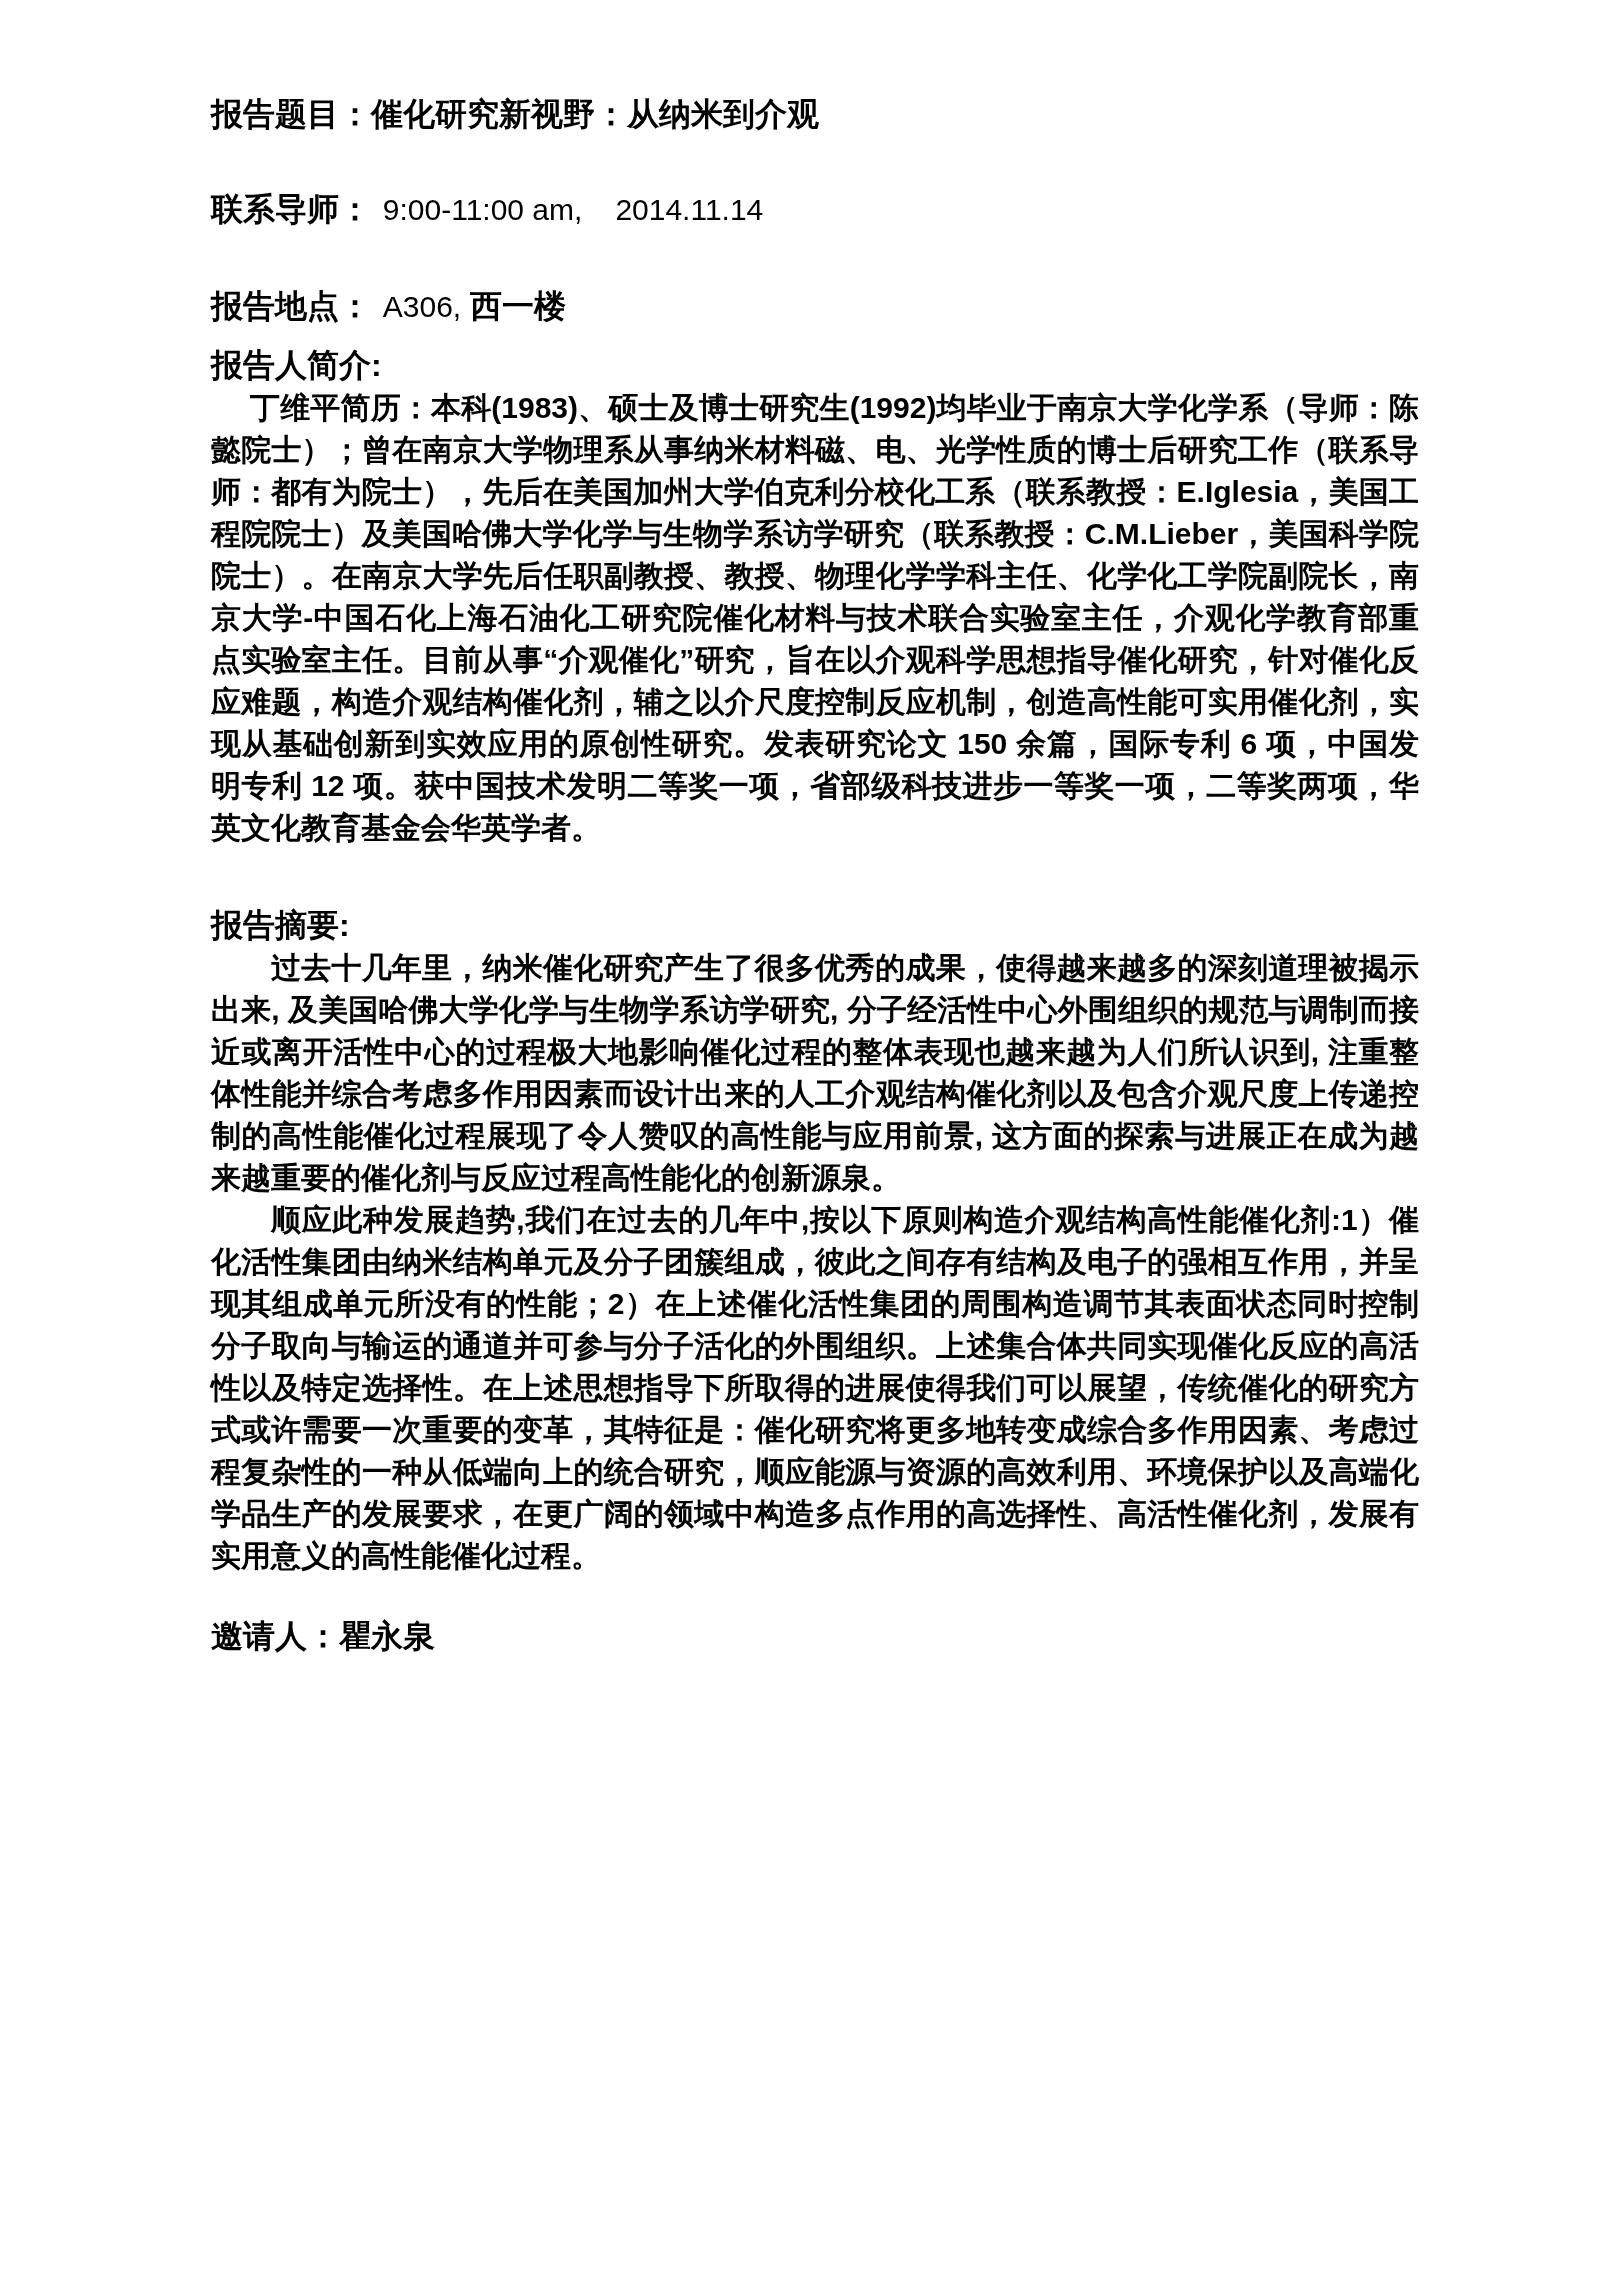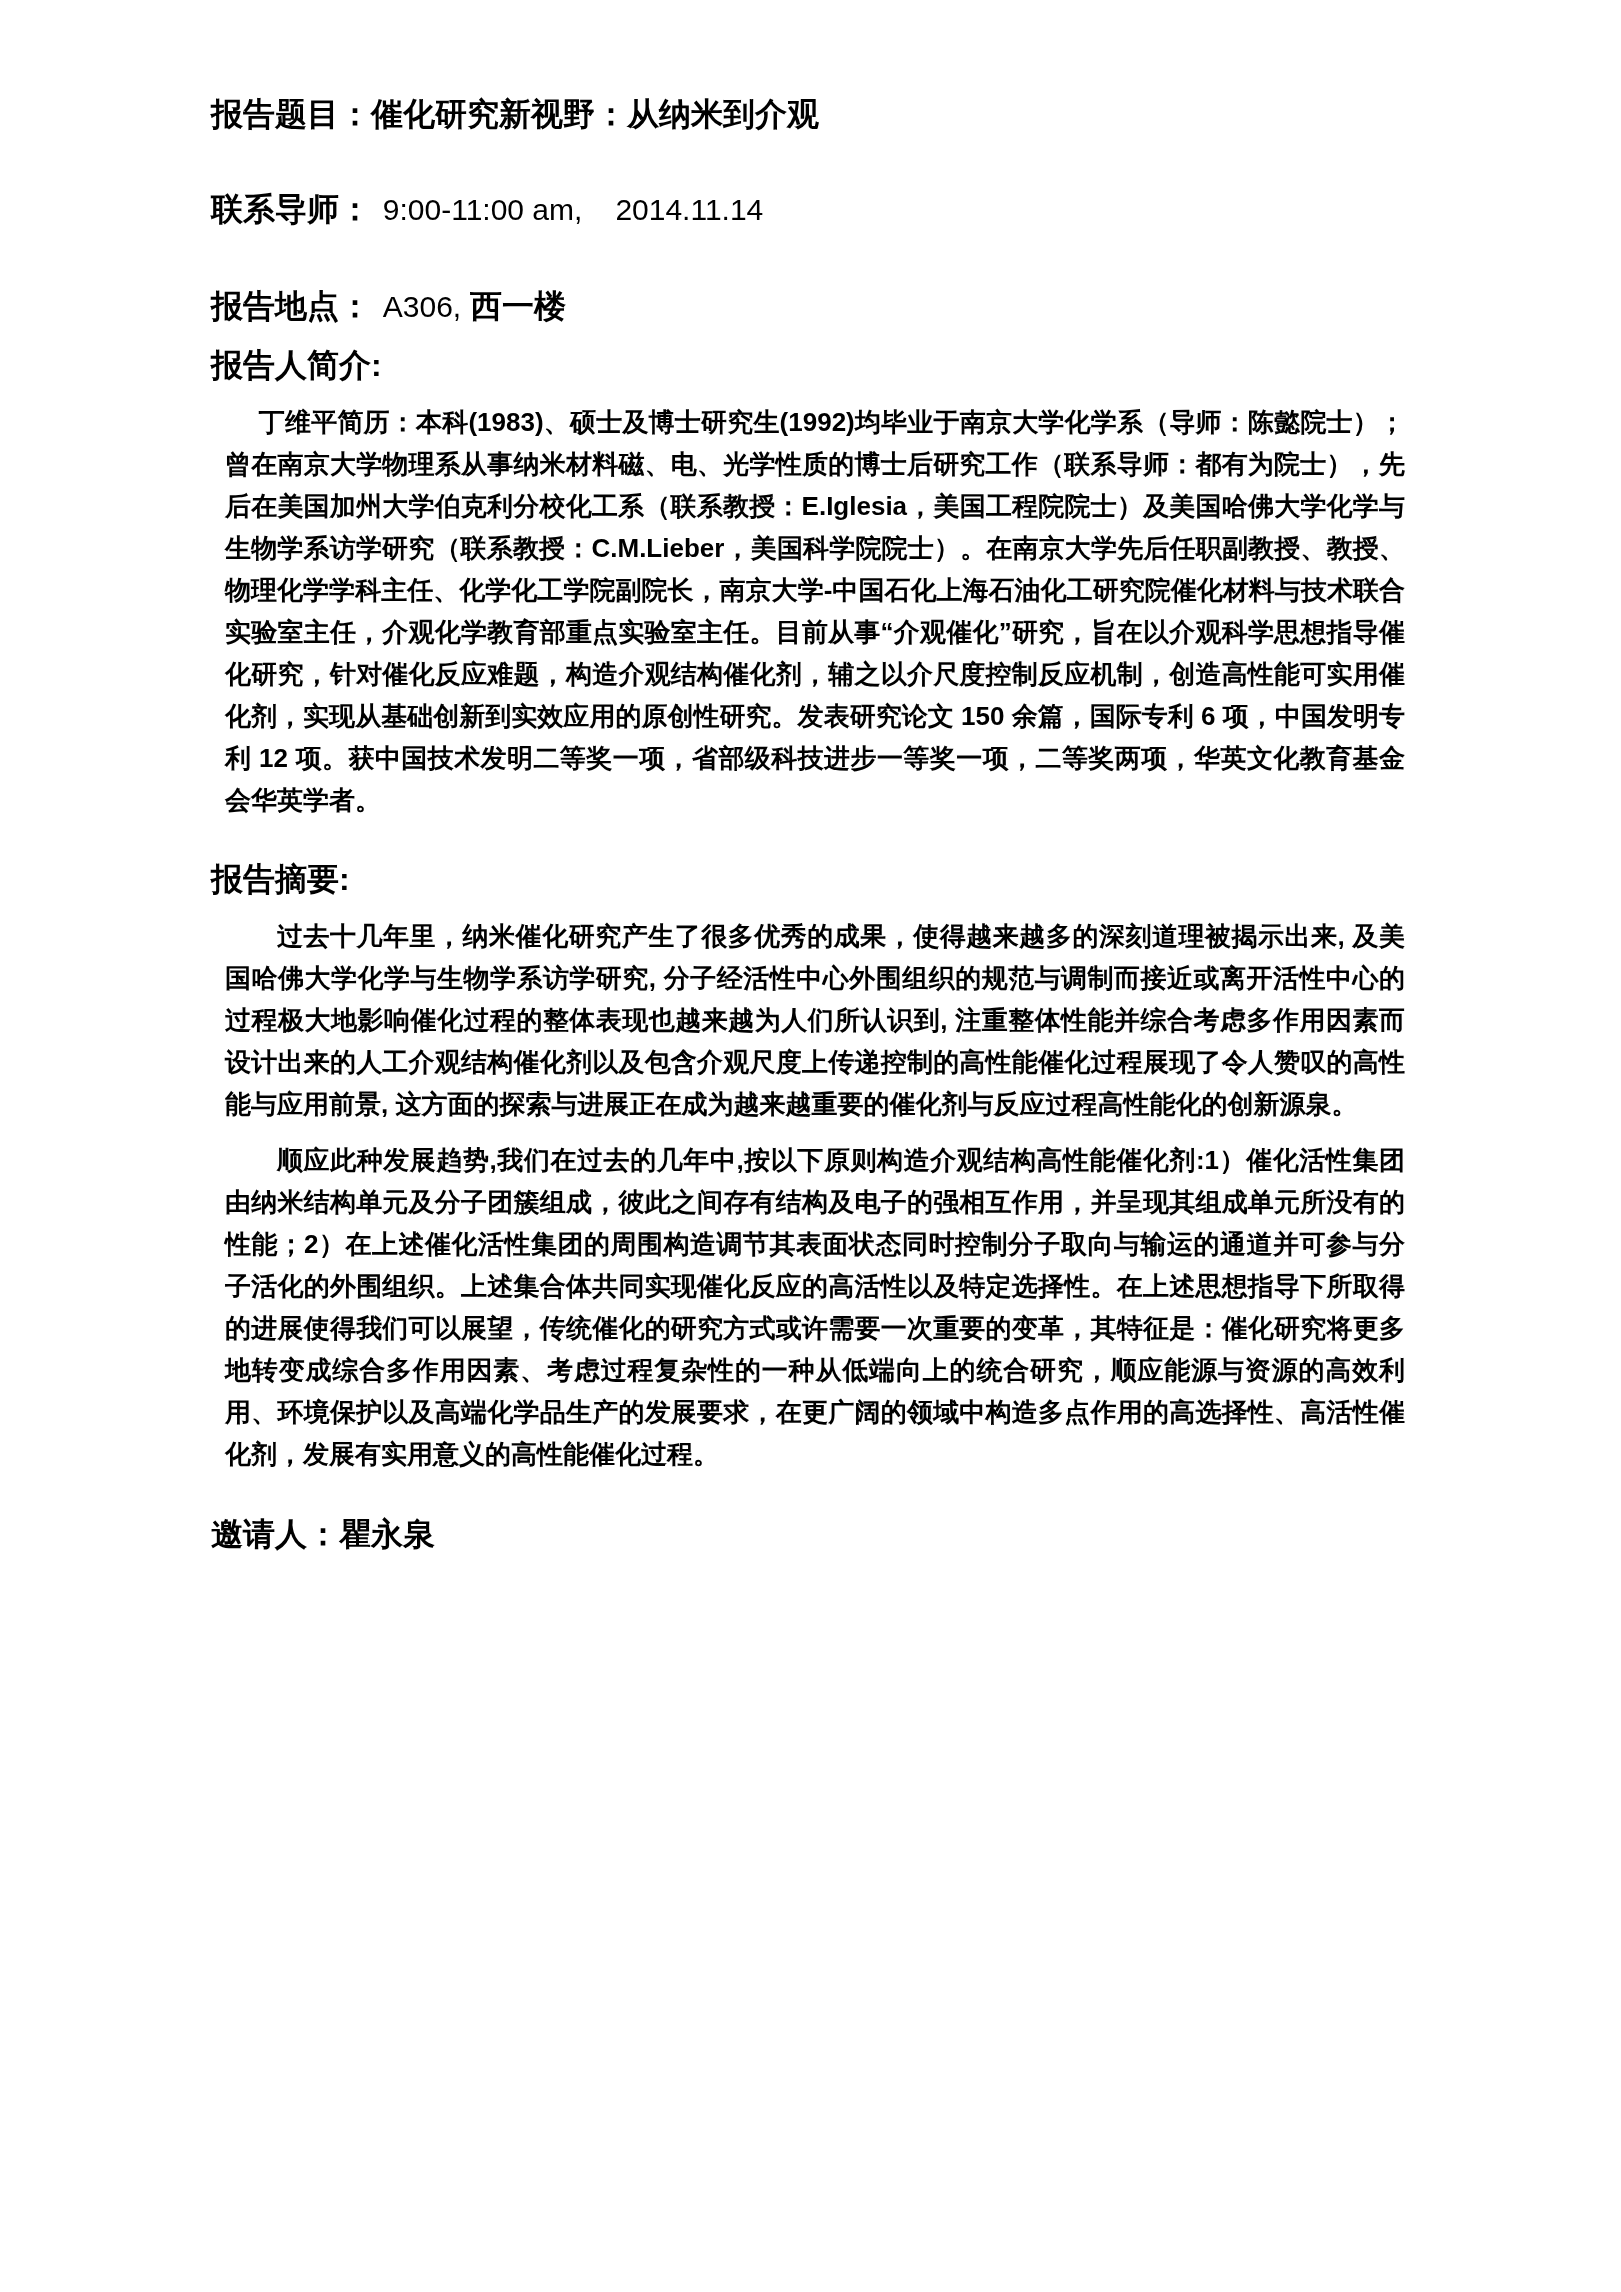--- a/index.html
+++ b/index.html
@@ -39,29 +39,29 @@
   .title-line { margin-top: 92px; font-weight: 700; }
   .time-line  { margin-top: 51px; }
   .loc-line   { margin-top: 52px; }
   .intro-heading { margin-top: 14px; }
   .heading {
     font-size: 32px;
     line-height: 44px;
     font-weight: 700;
   }
   .para {
-    font-size: 26px;
+    font-size: 30px;
     line-height: 42px;
     font-weight: 600;
     text-align: justify;
-    margin: 14px;
+    margin: 0;
     word-break: break-all;
   }
   .bio-para { text-indent: 1.3em; }
-  .abstract-heading { margin-top: 36px; }
+  .abstract-heading { margin-top: 54px; }
   .abstract-para { text-indent: 2em; }
   .inviter-line { margin-top: 37px; }
   .date-gap { display: inline-block; width: 33px; }
   .value-gap { display: inline-block; width: 11.8px; }
 </style>
 </head>
 <body>
 
 <div class="page">
 

